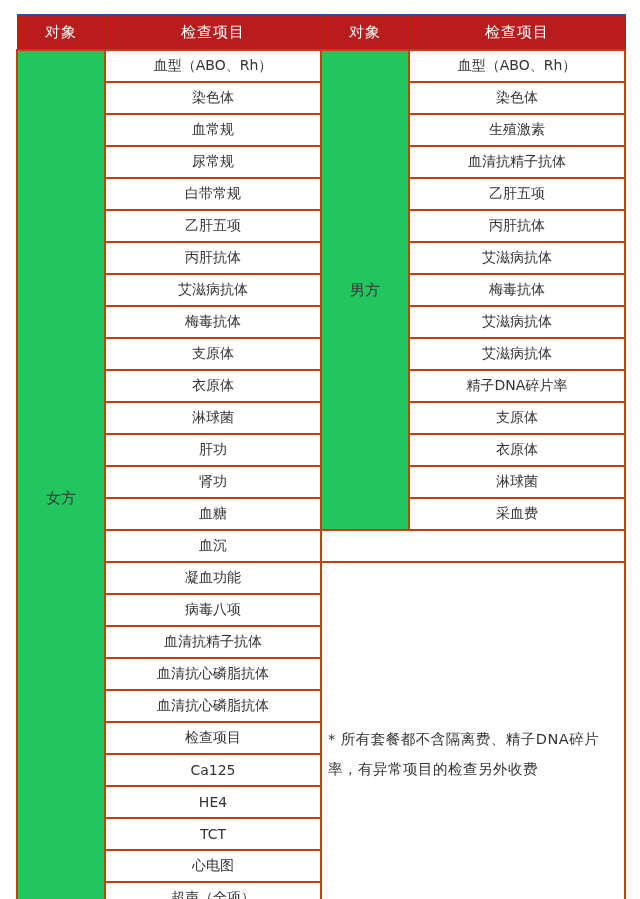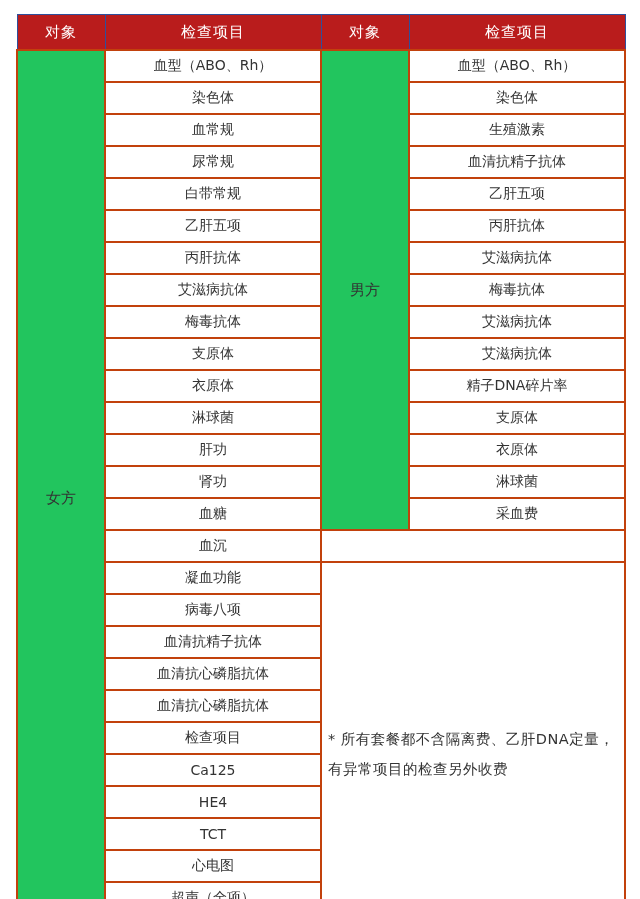--- a/index.html
+++ b/index.html
@@ -160,21 +160,21 @@
         <td class="cell">血糖</td>
         <td class="cell">采血费</td>
       </tr>
       <tr>
         <td class="cell">血沉</td>
         <td class="empty-sep" colspan="2"></td>
       </tr>
       <tr>
         <td class="cell">凝血功能</td>
         <td class="note-cell" colspan="2" rowspan="12">
-          <span class="note-text">* 所有套餐都不含隔离费、乙肝DNA定量，有异常项目的检查另外收费</span>
+          <span class="note-text">* 所有套餐都不含隔离费、精子DNA碎片率，有异常项目的检查另外收费</span>
         </td>
       </tr>
       <tr>
         <td class="cell">病毒八项</td>
       </tr>
       <tr>
         <td class="cell">血清抗精子抗体</td>
       </tr>
       <tr>
         <td class="cell">血清抗心磷脂抗体</td>

